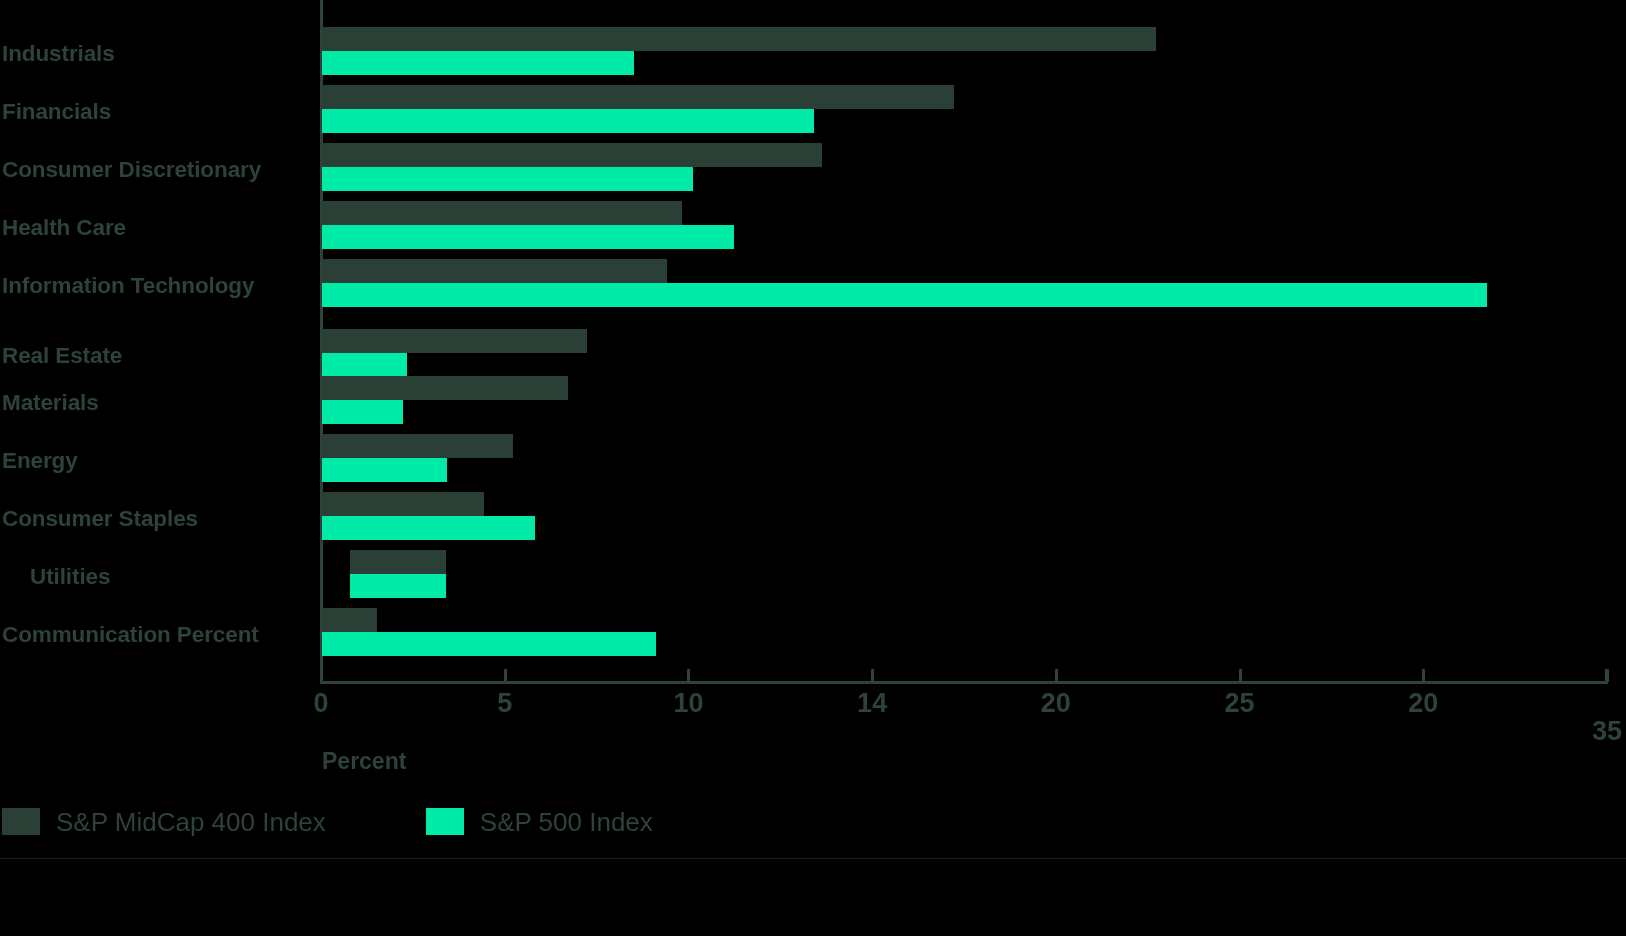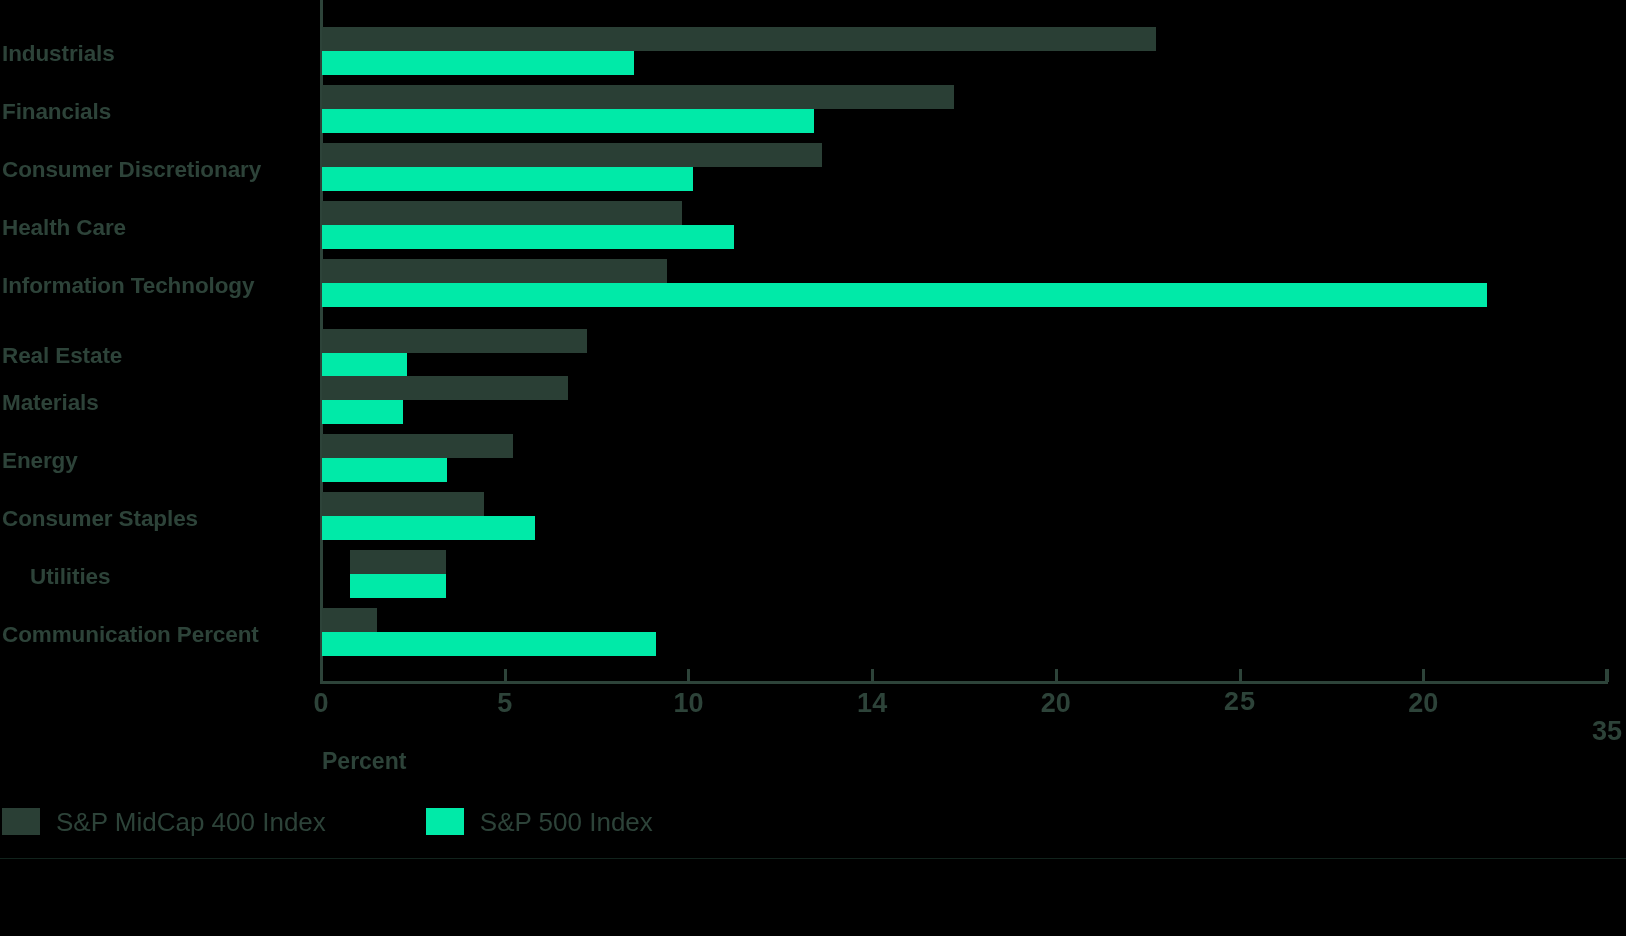--- a/index.html
+++ b/index.html
@@ -269,21 +269,21 @@
         <div class="tick" style="left: 1422.29px;"></div>
         <div class="tick" style="left: 1606px;"></div>
       </div>
     <div class="tick-cap-right"></div>
     <div id="ticklabels">
         <div class="tick-label" style="left: 321px;">0</div>
         <div class="tick-label" style="left: 504.714px;">5</div>
         <div class="tick-label" style="left: 688.429px;">10</div>
         <div class="tick-label" style="left: 872.143px;">14</div>
         <div class="tick-label" style="left: 1055.86px;">20</div>
-        <div class="tick-label" style="left: 1239.57px; font-family: Liberation Mono, monospace;">25</div>
+        <div class="tick-label" style="left: 1239.57px;">25</div>
         <div class="tick-label" style="left: 1423.29px;">20</div>
         <div class="tick-label" style="left: 1607px; margin-top: 28px;">35</div>
       </div>
   </div>
 
   <div class="axis-title">Percent</div>
 
   <div class="legend">
     <div class="legend-item">
       <span class="legend-swatch" id="sw0" style="background: rgb(42, 63, 53);"></span>

